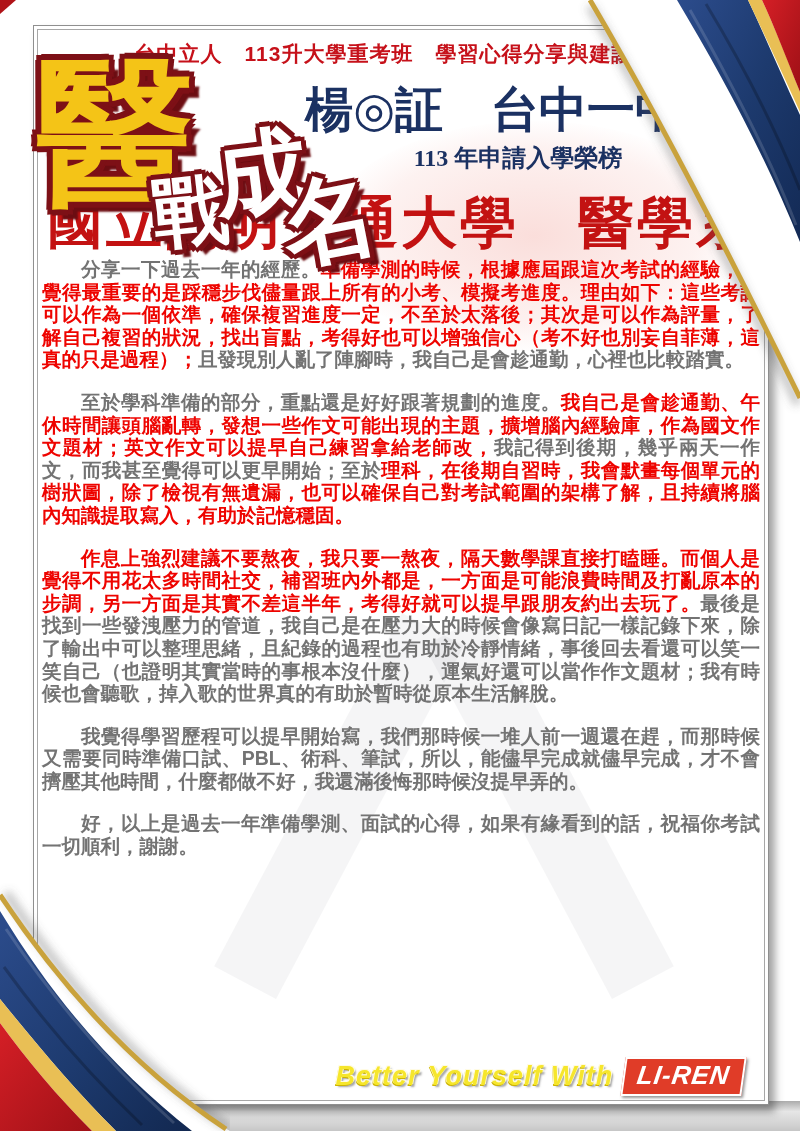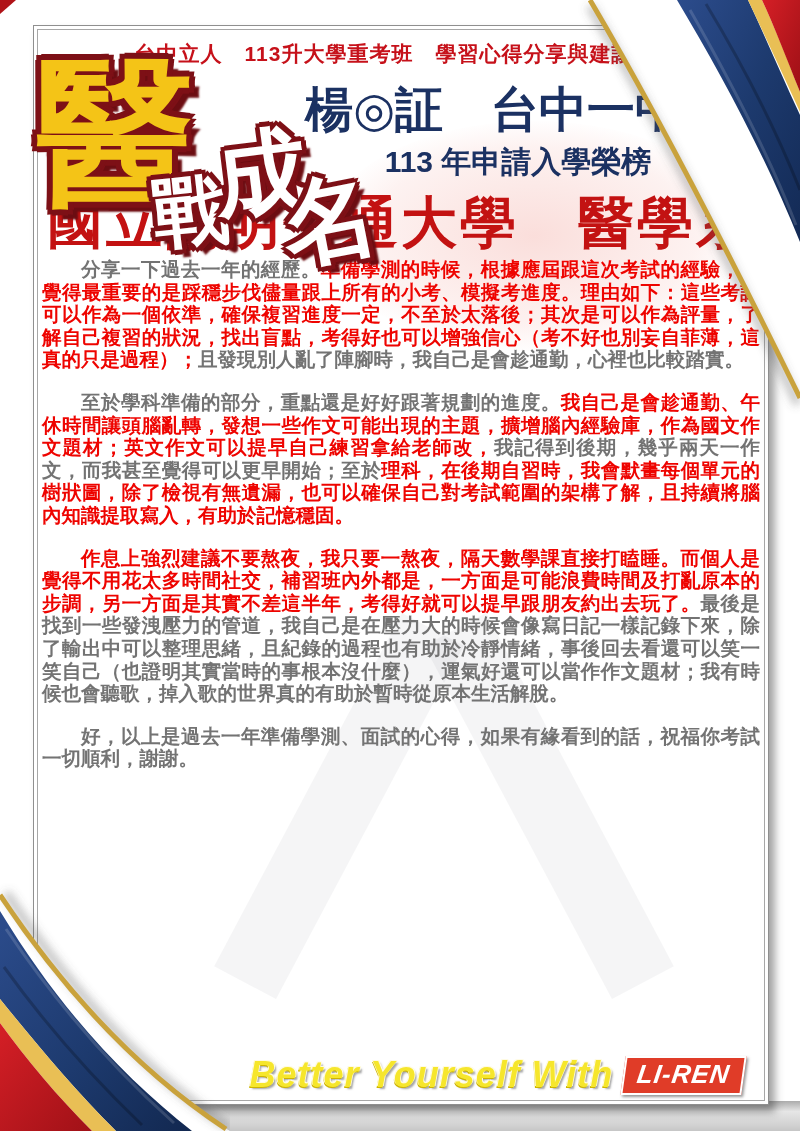--- a/index.html
+++ b/index.html
@@ -48,37 +48,37 @@
       -5px -5px #7d1016,5px 5px #7d1016,-5px 5px #7d1016,5px -5px #7d1016,
       10px 10px 2px #6c0d12;}
   .logo-char.c2{left:118px;top:148px;font-size:76px;color:#ffffff;transform:rotate(-6deg);}
   .logo-char.c3{left:180px;top:100px;font-size:94px;color:#ffffff;transform:rotate(-7deg);}
   .logo-char.c4{left:248px;top:146px;font-size:94px;color:#ffffff;transform:rotate(-11deg);}
 
   .student-line{position:absolute;left:240px;top:52px;width:488px;text-align:center;
     font-size:48px;font-weight:900;color:#1b3162;white-space:nowrap;z-index:4;
     font-family:"DejaVu Serif","Liberation Serif",serif;}
   .year-line{position:absolute;left:240px;top:116px;width:488px;text-align:center;
-    font-size:30px;font-weight:900;color:#1b3162;white-space:nowrap;z-index:4;
-    font-family:Liberation Sans, sans-serif;}
+    font-size:24px;font-weight:900;color:#1b3162;white-space:nowrap;z-index:4;
+    font-family:Liberation Serif, serif;}
   .school-line{position:absolute;left:0;top:160px;width:100%;text-align:center;
     font-size:56px;font-weight:900;color:#c31212;letter-spacing:3px;white-space:nowrap;z-index:4;
     font-family:"DejaVu Serif","Liberation Serif",serif;}
 
   
   .article{position:absolute;left:8px;top:232px;width:718px;z-index:3;
     font-size:19.5px;line-height:22.6px;font-weight:700;color:#0c0c0c;
     text-align:justify;font-family:"Liberation Sans","DejaVu Sans",sans-serif;}
   .para{text-indent:2em;margin:0 0 20px 0;}
   .run-black{color:#737373;}
   .run-red{color:#ee0400;}
 
   
   .footer-logo{position:absolute;right:24px;bottom:8px;display:flex;align-items:center;gap:10px;z-index:4;}
-  .slogan{font-size:36px;font-weight:900;font-style:italic;color:#f6e62c;letter-spacing:1px;
+  .slogan{font-size:27px;font-weight:900;font-style:italic;color:#f6e62c;letter-spacing:1px;
     text-shadow:-1px -1px 0 #fffbe2,1px -1px 0 #fffbe2,-1px 1px 0 #cdb400,2px 2px 2px rgba(90,90,90,.55);}
   .brand-box{background:#e03c28;color:#ffffff;font-size:26px;font-weight:900;font-style:italic;
     padding:1px 12px 3px 12px;transform:skewX(-8deg);border:2px solid #ffffff;
     box-shadow:2px 2px 3px rgba(80,80,80,.6);letter-spacing:1px;}
 </style>
 </head>
 <body>
 
 <div class="page">
 
@@ -98,20 +98,21 @@
     <div class="logo-char c4">名</div>
 
     <div class="student-line">楊◎証　台中一中畢</div>
     <div class="year-line">113 年申請入學榮榜</div>
     <div class="school-line">國立陽明交通大學　醫學系</div>
 
     <div class="article">
         <div class="para"><span class="run-black">分享一下過去一年的經歷。</span><span class="run-red">準備學測的時候，根據應屆跟這次考試的經驗，我覺得最重要的是踩穩步伐儘量跟上所有的小考、模擬考進度。理由如下：這些考試可以作為一個依準，確保複習進度一定，不至於太落後；其次是可以作為評量，了解自己複習的狀況，找出盲點，考得好也可以增強信心（考不好也別妄自菲薄，這真的只是過程）；</span><span class="run-black">且發現別人亂了陣腳時，我自己是會趁通勤，心裡也比較踏實。</span></div>
         <div class="para"><span class="run-black">至於學科準備的部分，重點還是好好跟著規劃的進度。</span><span class="run-red">我自己是會趁通勤、午休時間讓頭腦亂轉，發想一些作文可能出現的主題，擴增腦內經驗庫，作為國文作文題材；英文作文可以提早自己練習拿給老師改，</span><span class="run-black">我記得到後期，幾乎兩天一作文，而我甚至覺得可以更早開始；至於</span><span class="run-red">理科，在後期自習時，我會默畫每個單元的樹狀圖，除了檢視有無遺漏，也可以確保自己對考試範圍的架構了解，且持續將腦內知識提取寫入，有助於記憶穩固。</span></div>
         <div class="para"><span class="run-red">作息上強烈建議不要熬夜，我只要一熬夜，隔天數學課直接打瞌睡。而個人是覺得不用花太多時間社交，補習班內外都是，一方面是可能浪費時間及打亂原本的步調，另一方面是其實不差這半年，考得好就可以提早跟朋友約出去玩了。</span><span class="run-black">最後是找到一些發洩壓力的管道，我自己是在壓力大的時候會像寫日記一樣記錄下來，除了輸出中可以整理思緒，且紀錄的過程也有助於冷靜情緒，事後回去看還可以笑一笑自己（也證明其實當時的事根本沒什麼），運氣好還可以當作作文題材；我有時候也會聽歌，掉入歌的世界真的有助於暫時從原本生活解脫。</span></div>
+        <div class="para"><span class="run-black">我覺得學習歷程可以提早開始寫，我們那時候一堆人前一週還在趕，而那時候又需要同時準備口試、PBL、術科、筆試，所以，能儘早完成就儘早完成，才不會擠壓其他時間，什麼都做不好，我還滿後悔那時候沒提早弄的。</span></div>
         <div class="para"><span class="run-black">好，以上是過去一年準備學測、面試的心得，如果有緣看到的話，祝福你考試一切順利，謝謝。</span></div>
       </div>
 
     <div class="footer-logo">
       <span class="slogan">Better Yourself With</span>
       <span class="brand-box">LI-REN</span>
     </div>
   </div>
 
   <svg class="ribbon tr" width="240" height="440" viewBox="0 0 240 440">

